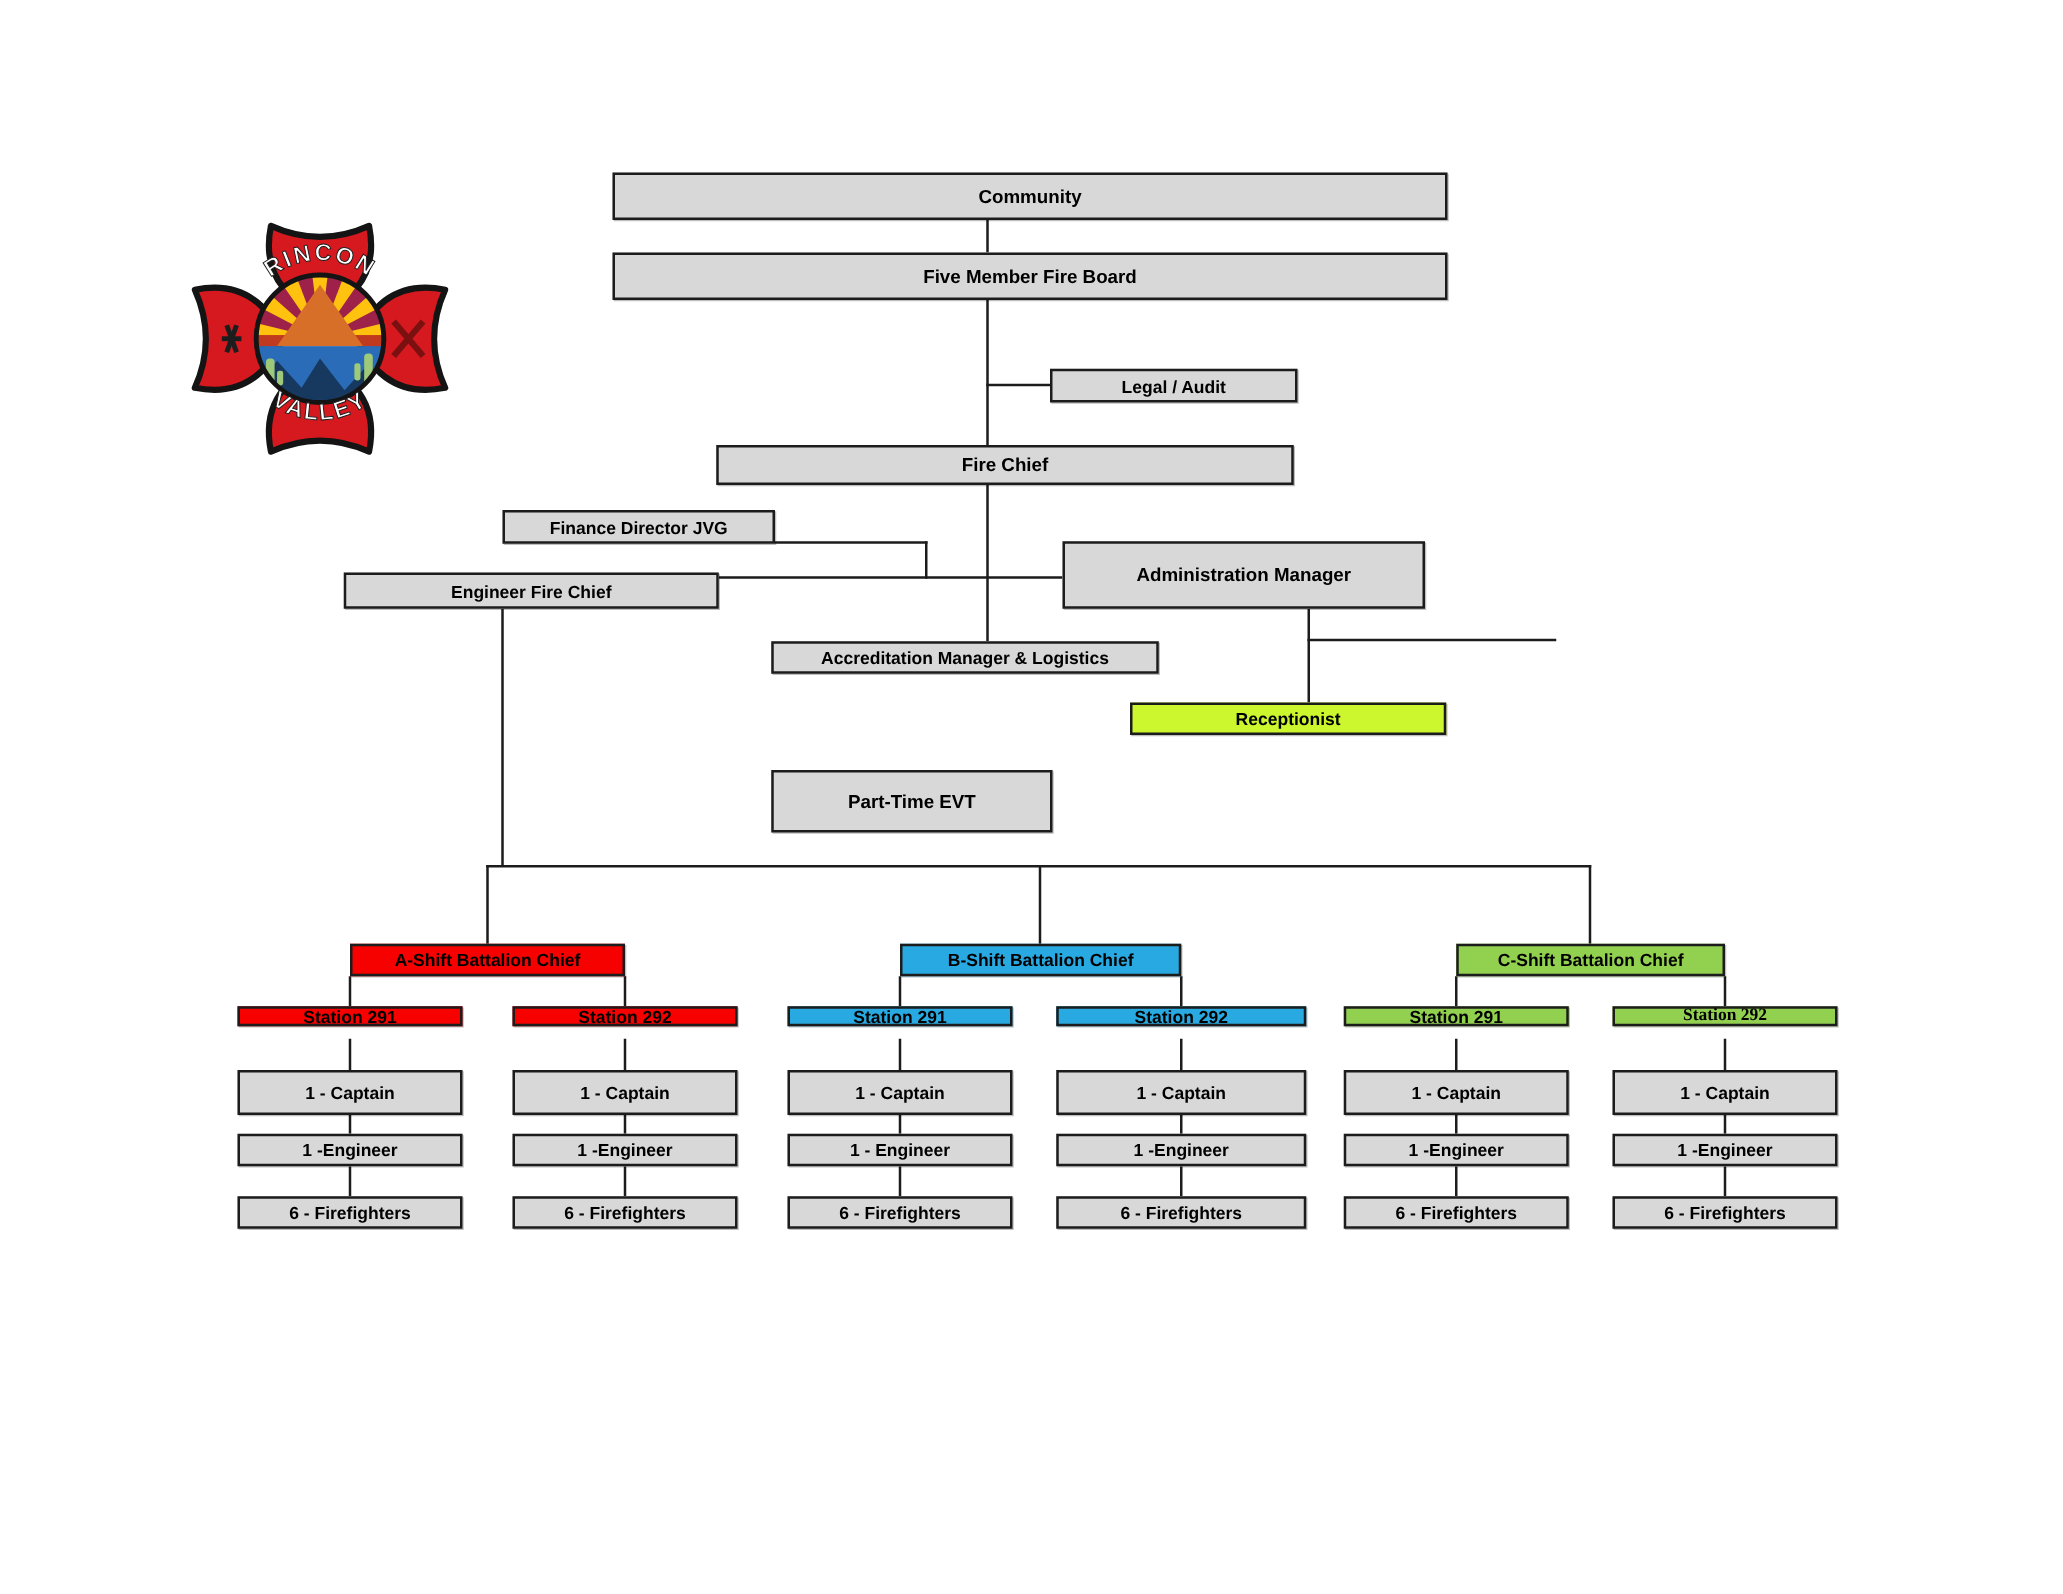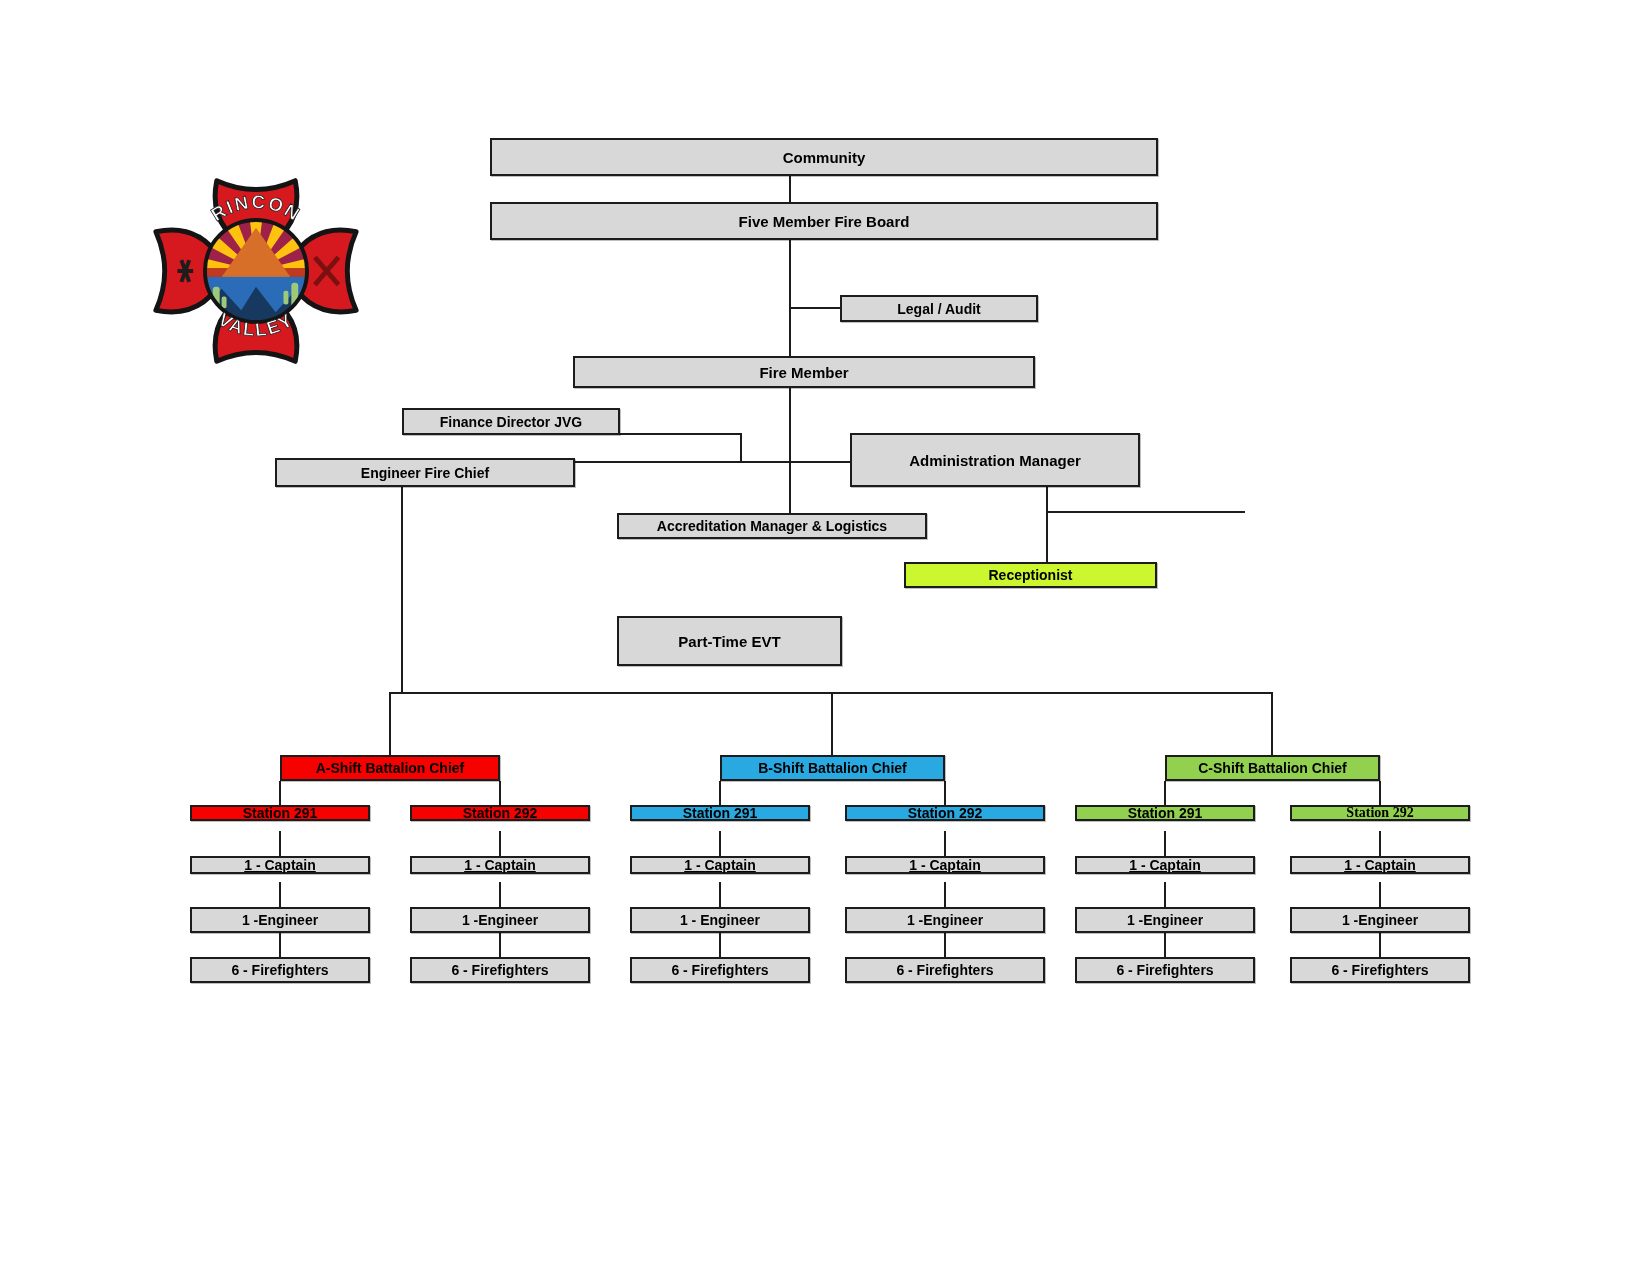--- a/index.html
+++ b/index.html
@@ -53,21 +53,21 @@
 
   
   .c1{left:190px;width:180px;}
   .c2{left:410px;width:180px;}
   .c3{left:630px;width:180px;}
   .c4{left:845px;width:200px;}
   .c5{left:1075px;width:180px;}
   .c6{left:1290px;width:180px;}
   
   .r-station{top:805px;height:16px;}
-  .r-captain{top:856px;height:18px;text-decoration:underline;}
+  .r-captain{top:856px;height:36px;}
   .r-engineer{top:907px;height:26px;}
   .r-fire{top:957px;height:26px;}
 
   .logo{position:absolute;left:148px;top:170px;width:216px;height:202px;}
 </style>
 </head>
 <body>
 
 <div id="canvas">
 
@@ -170,21 +170,21 @@
   <div class="ln" style="left:279px;top:933px;width:2px;height:24px;"></div>
   <div class="ln" style="left:499px;top:933px;width:2px;height:24px;"></div>
   <div class="ln" style="left:719px;top:933px;width:2px;height:24px;"></div>
   <div class="ln" style="left:944px;top:933px;width:2px;height:24px;"></div>
   <div class="ln" style="left:1164px;top:933px;width:2px;height:24px;"></div>
   <div class="ln" style="left:1379px;top:933px;width:2px;height:24px;"></div>
 
   <div class="node big n-community">Community</div>
   <div class="node big n-board">Five Member Fire Board</div>
   <div class="node n-legal">Legal / Audit</div>
-  <div class="node big n-firechief">Fire Member</div>
+  <div class="node big n-firechief">Fire Chief</div>
   <div class="node n-finance">Finance Director JVG</div>
   <div class="node big n-adminmgr">Administration Manager</div>
   <div class="node n-afc">Engineer Fire Chief</div>
   <div class="node n-accred">Accreditation Manager &amp; Logistics</div>
   <div class="node fill-chartreuse n-recept">Receptionist</div>
   <div class="node big n-evt">Part-Time EVT</div>
 
   <div class="node fill-red n-bat-a">A-Shift Battalion Chief</div>
   <div class="node fill-blue n-bat-b">B-Shift Battalion Chief</div>
   <div class="node fill-green n-bat-c">C-Shift Battalion Chief</div>

